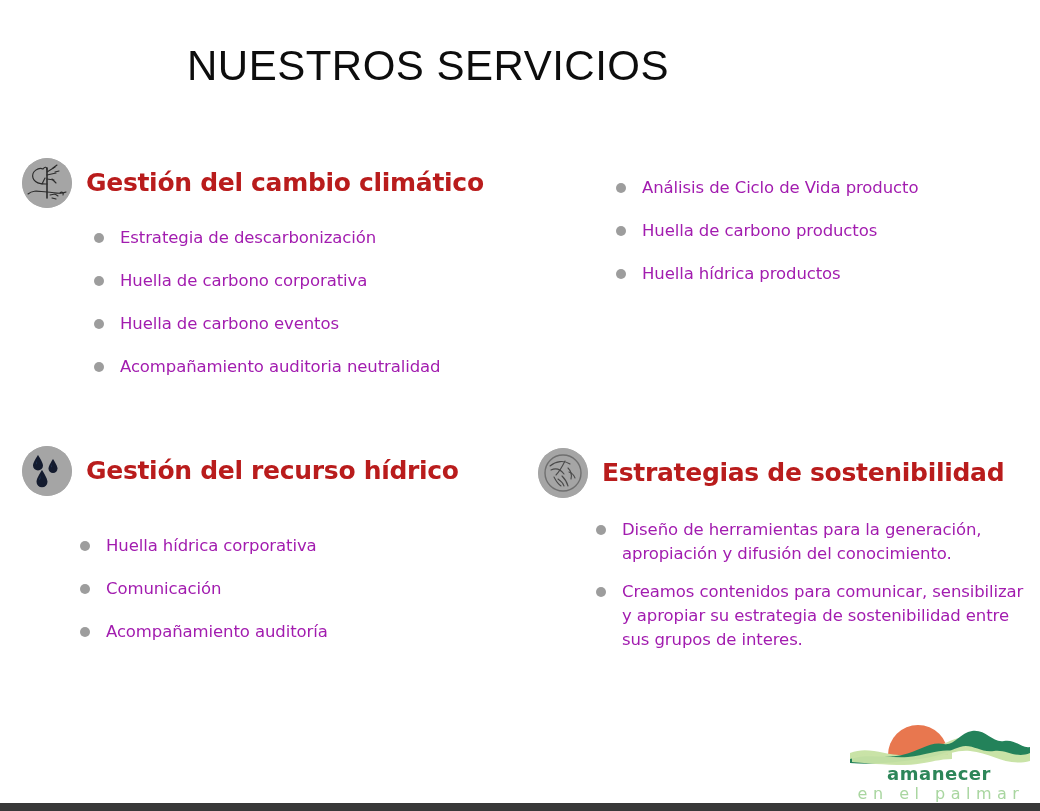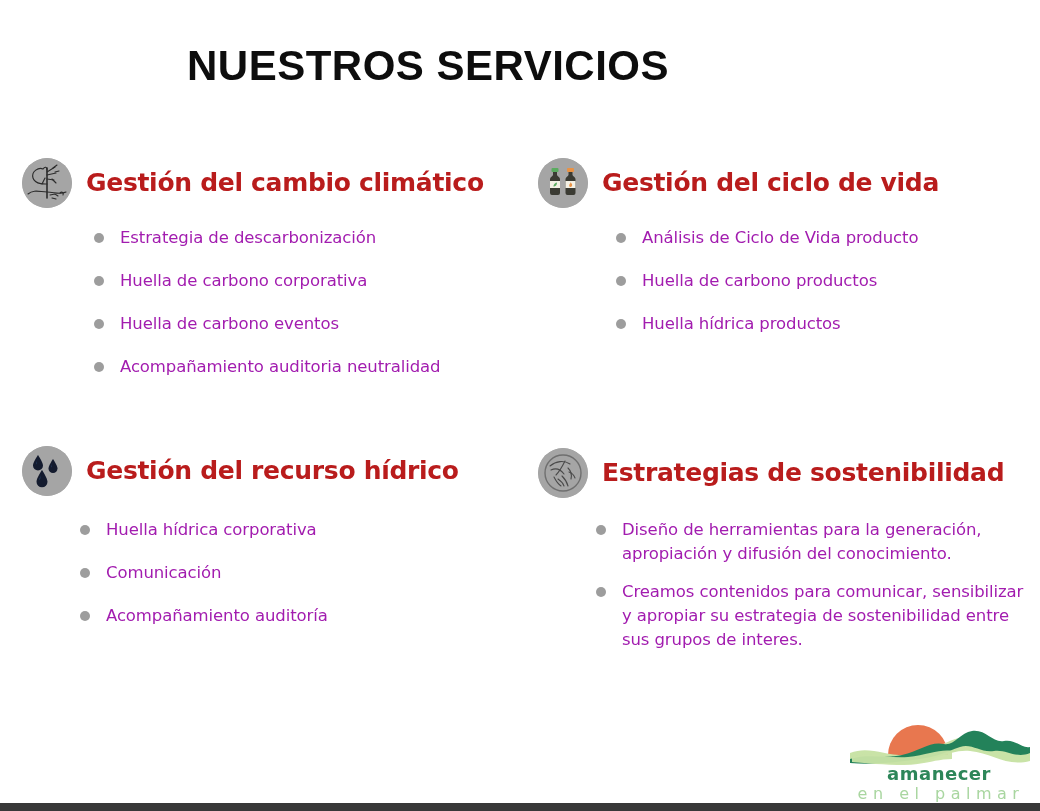--- a/index.html
+++ b/index.html
@@ -22,21 +22,21 @@
 
   
   .slide-title {
     position:absolute;
     top:44px;
     left:0;
     width:856px;
     text-align:center;
     font-family:"Liberation Sans", sans-serif;
     font-size:42px;
-    font-weight:bold;
+    font-weight:normal;
     letter-spacing:0.5px;
     color:#0d0d0d;
     line-height:1.05;
   }
 
   
   .service {
     position:absolute;
   }
 
@@ -97,21 +97,21 @@
   }
 
   
   #block-climate     { left:22px;  top:158px; width:500px; }
   #block-climate .service-list { margin-left:72px; margin-top:18px; }
 
   #block-lifecycle   { left:538px; top:158px; width:490px; }
   #block-lifecycle .service-list { margin-left:78px; margin-top:18px; }
 
   #block-water       { left:22px;  top:446px; width:480px; }
-  #block-water .service-list { margin-left:58px; margin-top:22px; }
+  #block-water .service-list { margin-left:58px; margin-top:38px; }
 
   #block-strategy    { left:538px; top:448px; width:500px; }
   #block-strategy .service-list { margin-left:58px; margin-top:20px; }
   #block-strategy .service-list li { margin-bottom:14px; }
 
   
   .logo {
     position:absolute;
     right:2px;
     bottom:8px;
@@ -189,38 +189,20 @@
     </div>
     <ul class="service-list">
       <li>Estrategia de descarbonización</li>
       <li>Huella de carbono corporativa</li>
       <li>Huella de carbono eventos</li>
       <li>Acompañamiento auditoria neutralidad</li>
     </ul>
   </div>
 
   <div class="service" id="block-lifecycle">
-    <div class="service-head">
-      <span class="service-icon">
-        <svg viewBox="0 0 50 50" xmlns="http://www.w3.org/2000/svg">
-          <circle cx="25" cy="25" r="25" fill="#a5a5a5"></circle>
-
-          <rect x="13.5" y="10" width="7" height="4" rx="1" fill="#5aab5f"></rect>
-          <path d="M15 14 h4 v3 c0 1 3 2 3 4 v14 a2 2 0 0 1 -2 2 h-6 a2 2 0 0 1 -2 -2 v-14 c0 -2 3 -3 3 -4 z" fill="#3b3b33"></path>
-          <rect x="12" y="23" width="10" height="7" fill="#f3f0e4"></rect>
-          <path d="M15.5 28.5 C15.5 25 19 24.5 19 24.5 C19 28 16 28.8 15.5 28.5 Z" fill="#5aab5f"></path>
-
-          <rect x="29" y="10" width="7" height="4" rx="1" fill="#e89245"></rect>
-          <path d="M30.5 14 h4 v3 c0 1 3 2 3 4 v14 a2 2 0 0 1 -2 2 h-6 a2 2 0 0 1 -2 -2 v-14 c0 -2 3 -3 3 -4 z" fill="#3b3b33"></path>
-          <rect x="27.5" y="23" width="10" height="7" fill="#f3f0e4"></rect>
-          <path d="M32.5 24.3 C34.4 26 34.6 27.6 33.6 28.6 C32.6 29.6 31 29 31.2 27.3 C31.3 26.2 32.5 25.7 32.5 24.3 Z" fill="#e89245"></path>
-        </svg>
-      </span>
-      <span class="service-title">Gestión del ciclo de vida</span>
-    </div>
     <ul class="service-list">
       <li>Análisis de Ciclo de Vida producto</li>
       <li>Huella de carbono productos</li>
       <li>Huella hídrica productos</li>
     </ul>
   </div>
 
   <div class="service" id="block-water">
     <div class="service-head">
       <span class="service-icon">

